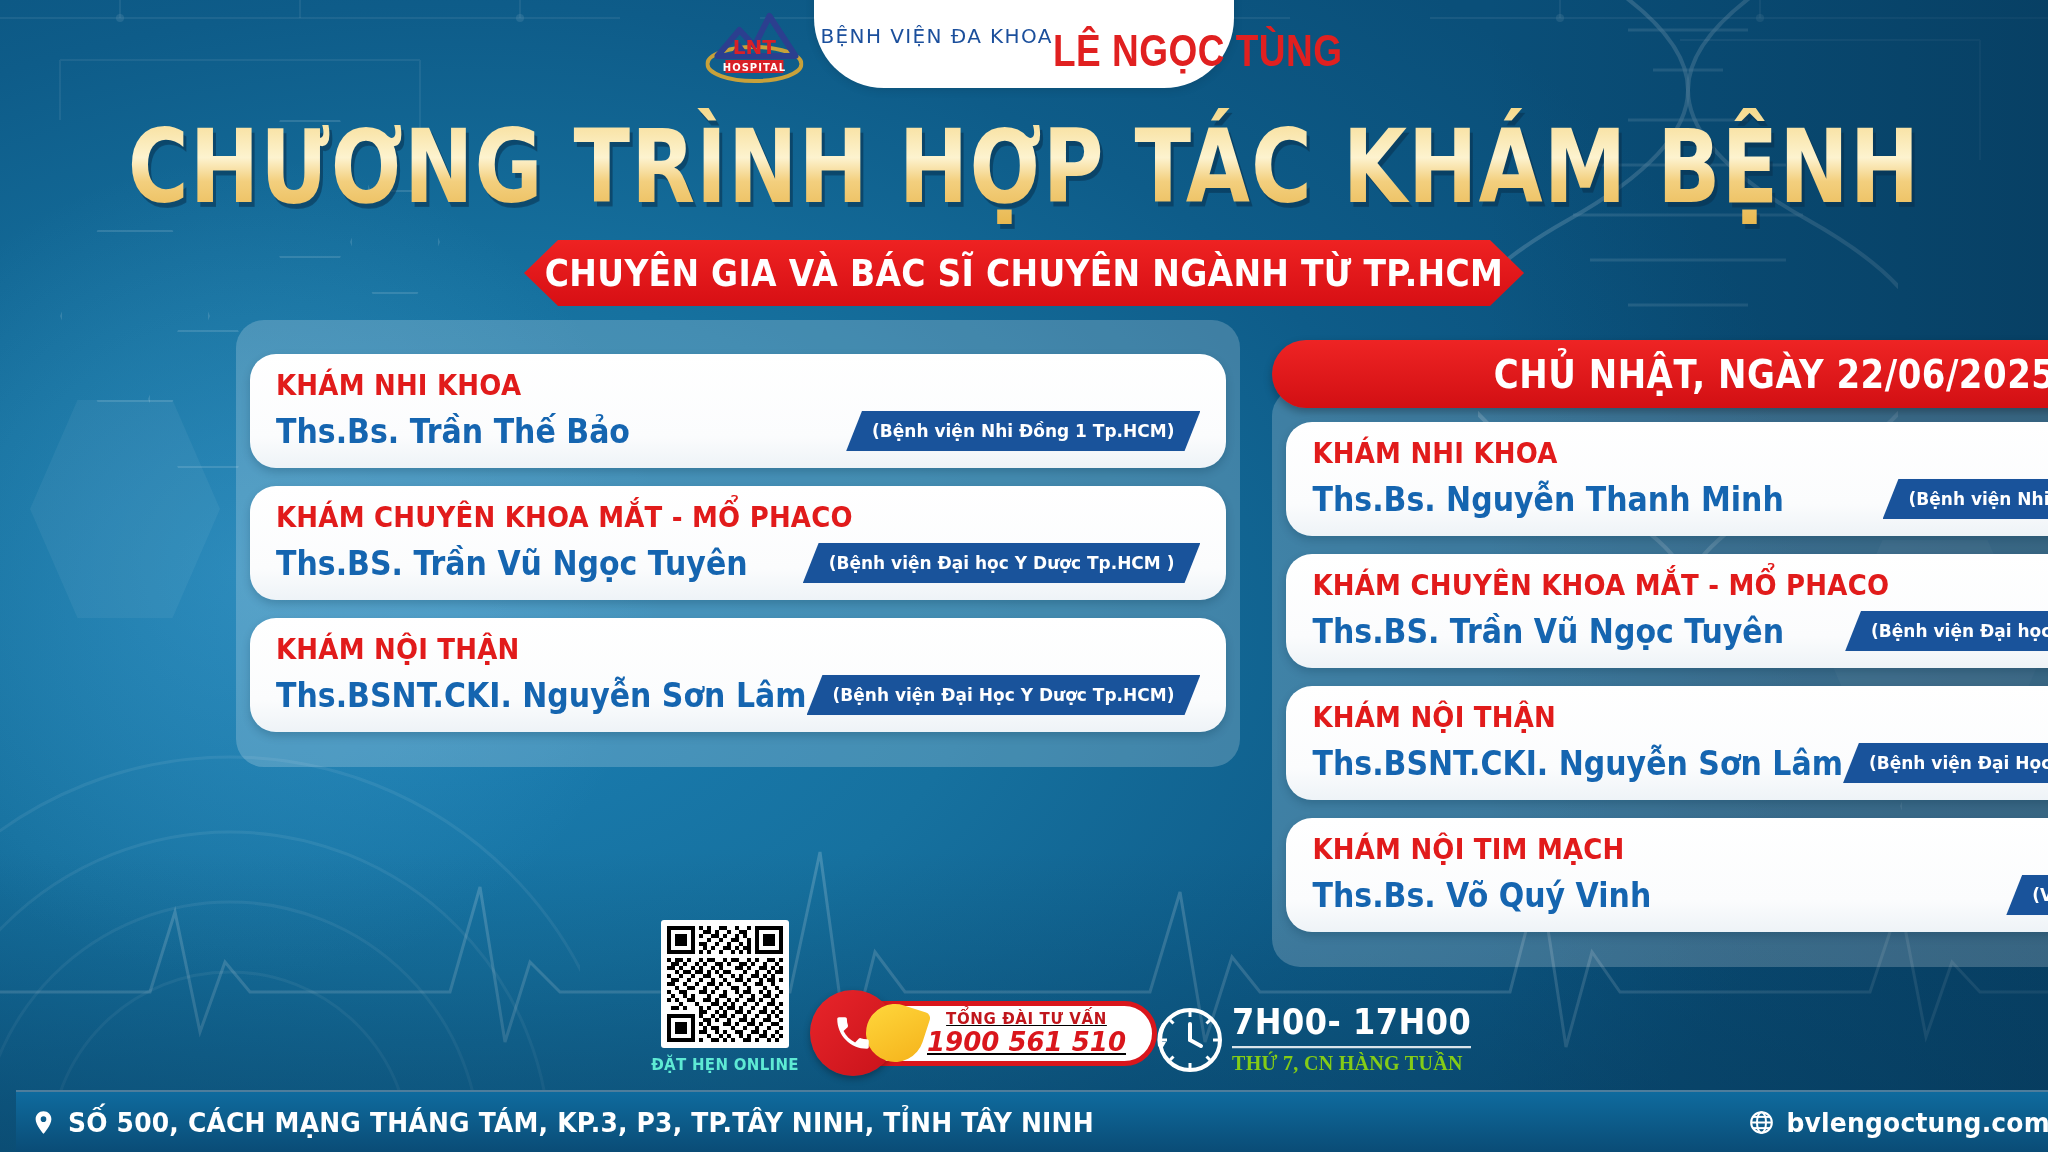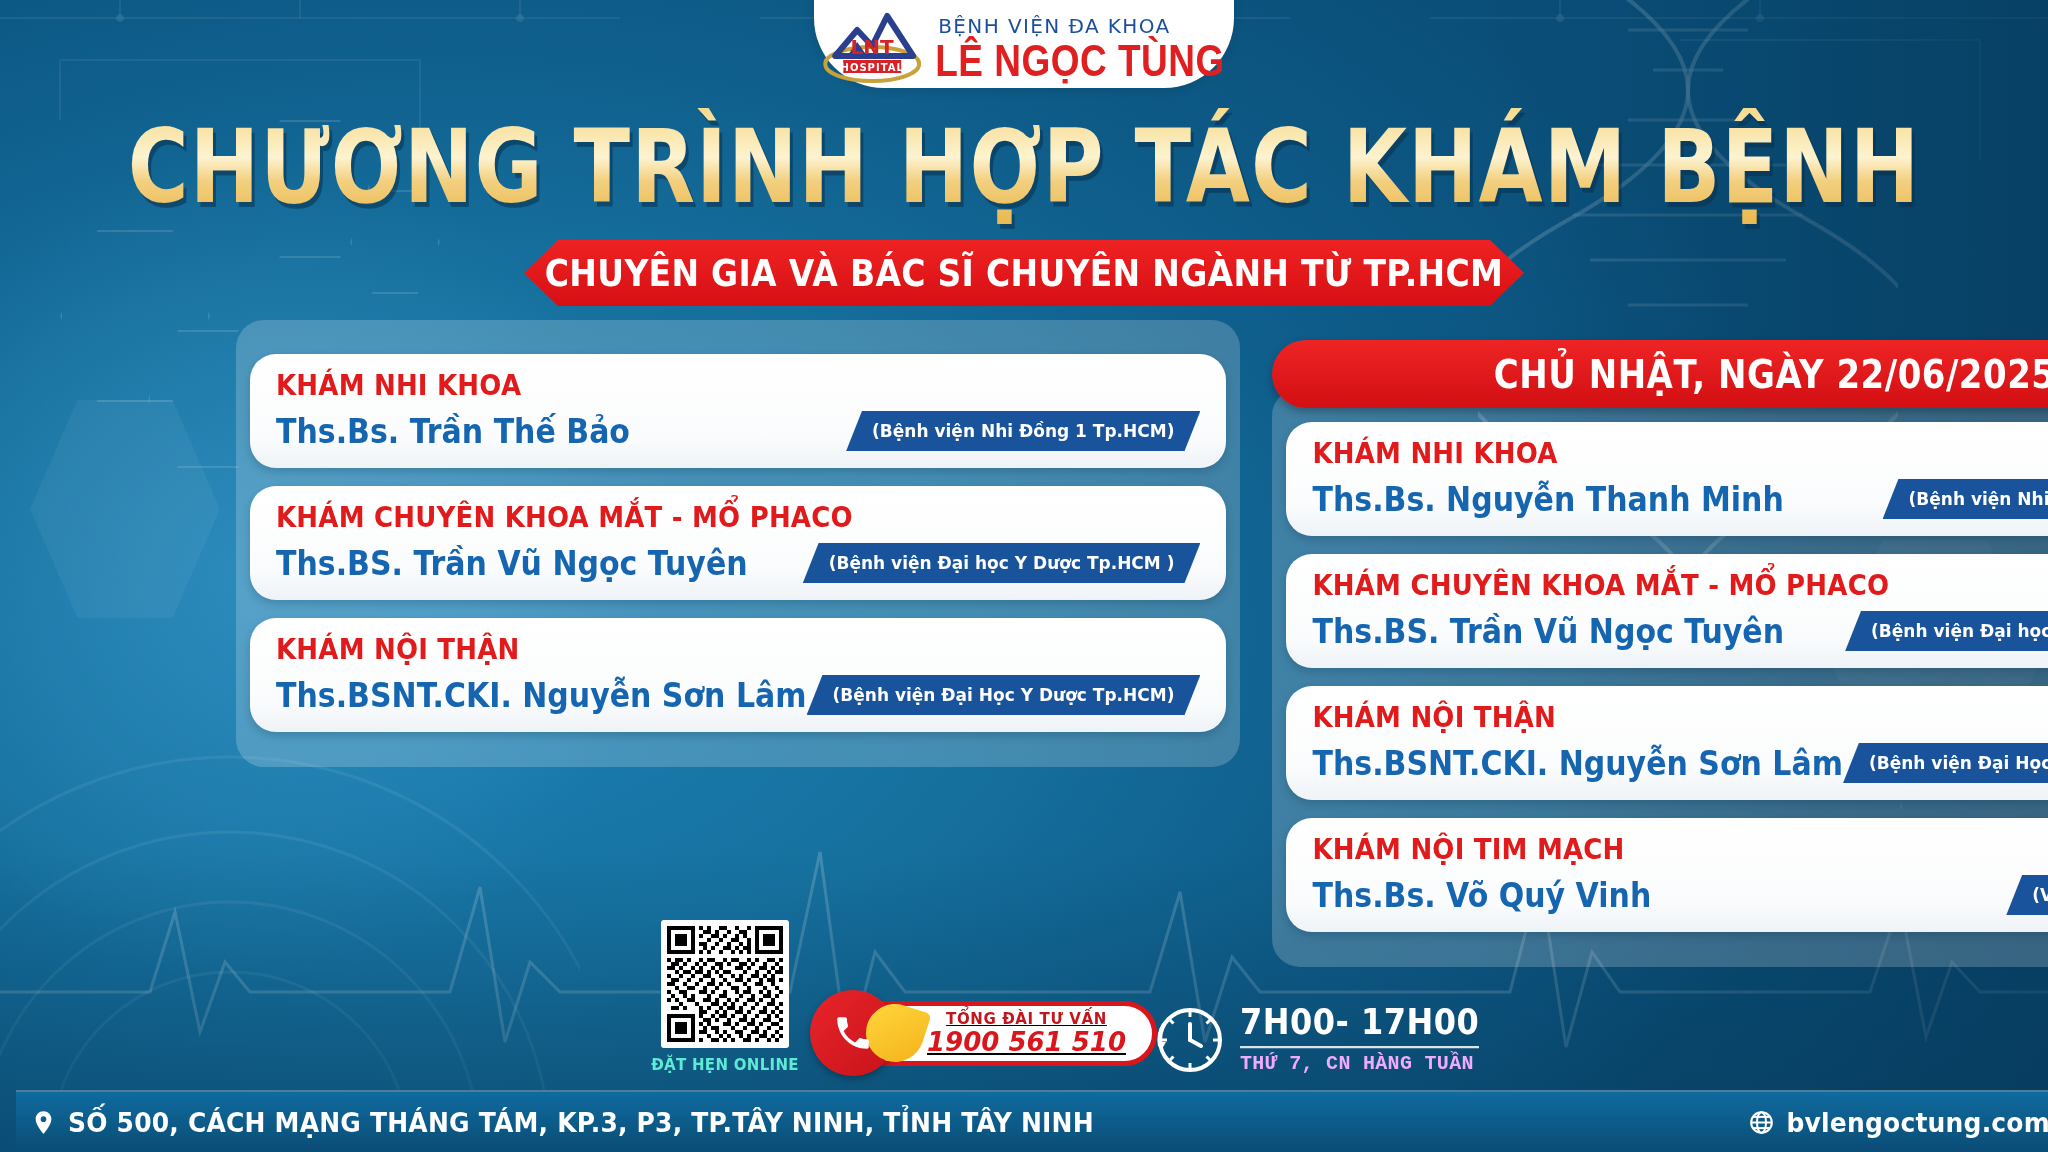--- a/index.html
+++ b/index.html
@@ -35,21 +35,21 @@
   .arcs{position:absolute;left:-120px;bottom:-80px;width:700px;height:700px;opacity:.35;}
   .topcircuit{position:absolute;left:0;top:0;width:2048px;height:300px;opacity:.30;}
 
   
   .logo-blob{position:absolute;left:50%;transform:translateX(-50%);top:-52px;
       width:420px;height:140px;background:#fff;border-radius:0 0 70px 70px;
       box-shadow:0 2px 10px rgba(0,0,0,.12);}
   .logo-wrap{position:absolute;left:50%;transform:translateX(-50%);top:8px;
       display:flex;align-items:center;gap:14px;z-index:6;}
   .logo-mark{width:98px;height:76px;position:relative;}
-  .logo-text{display:flex;flex-direction:column;line-height:1;}
+  .logo-text{display:flex;flex-direction:row;line-height:1;}
   .logo-t1{font-size:20px;letter-spacing:1.4px;color:#1b4f9c;font-weight:400;
       font-family:"DejaVu Sans",sans-serif;padding-left:3px;}
   .logo-t2{font-size:37px;font-weight:bold;color:#e02020;letter-spacing:.5px;
       font-family:"Liberation Sans",sans-serif;margin-top:3px;
       transform:scaleY(1.18);transform-origin:left top;}
 
   
   .title{position:absolute;top:108px;left:0;width:100%;text-align:center;
       font-size:83px;font-weight:bold;letter-spacing:1px;
       font-family:"DejaVu Sans",sans-serif;
@@ -114,28 +114,28 @@
   .hot-t2{color:#d9161c;font-size:26px;font-weight:bold;font-style:italic;
       font-family:"DejaVu Sans",sans-serif;line-height:1;margin-top:1px;}
   .hot-circle{width:86px;height:86px;border-radius:50%;z-index:4;
       background:linear-gradient(135deg,#e8252a 0%,#c8121a 100%);
       display:flex;align-items:center;justify-content:center;
       box-shadow:0 3px 7px rgba(0,0,0,.3);position:relative;}
   .hot-flame{position:absolute;left:56px;top:14px;width:58px;height:58px;
       background:linear-gradient(135deg,#ffd83d,#f5b21a);border-radius:50% 10% 50% 50%;
       transform:rotate(18deg);z-index:-1;}
 
-  .hours{position:absolute;left:1150px;bottom:76px;display:flex;align-items:center;gap:16px;}
+  .hours{position:absolute;left:1150px;bottom:76px;display:flex;align-items:center;gap:8px;}
   .clock{width:74px;height:74px;}
   .hours-txt{display:flex;flex-direction:column;}
   .h1{color:#fff;font-size:32px;font-weight:bold;letter-spacing:.5px;
       font-family:"DejaVu Sans",sans-serif;transform:scaleY(1.1);transform-origin:left;
       border-bottom:2px solid rgba(255,255,255,.85);padding-bottom:3px;}
-  .h2{color:#f0abfc;font-size:20px;font-weight:bold;margin-top:6px;letter-spacing:.3px;
-      font-family:Liberation Mono, monospace;}
+  .h2{color:#84cc16;font-size:20px;font-weight:bold;margin-top:6px;letter-spacing:.3px;
+      font-family:Liberation Serif, serif;}
 
   
   .footer{position:absolute;left:16px;bottom:0;width:100%;height:62px;
       background:linear-gradient(180deg,#0f6b9e 0%,#0a4c76 100%);
       border-top:2px solid rgba(255,255,255,.28);
       display:flex;align-items:center;padding:0 14px;}
   .f-left{display:flex;align-items:center;gap:11px;}
   .f-addr{color:#fff;font-size:25px;font-weight:bold;letter-spacing:.2px;
       font-family:"DejaVu Sans",sans-serif;transform:scaleY(1.06);}
   .f-right{margin-left:auto;display:flex;align-items:center;gap:11px;}

